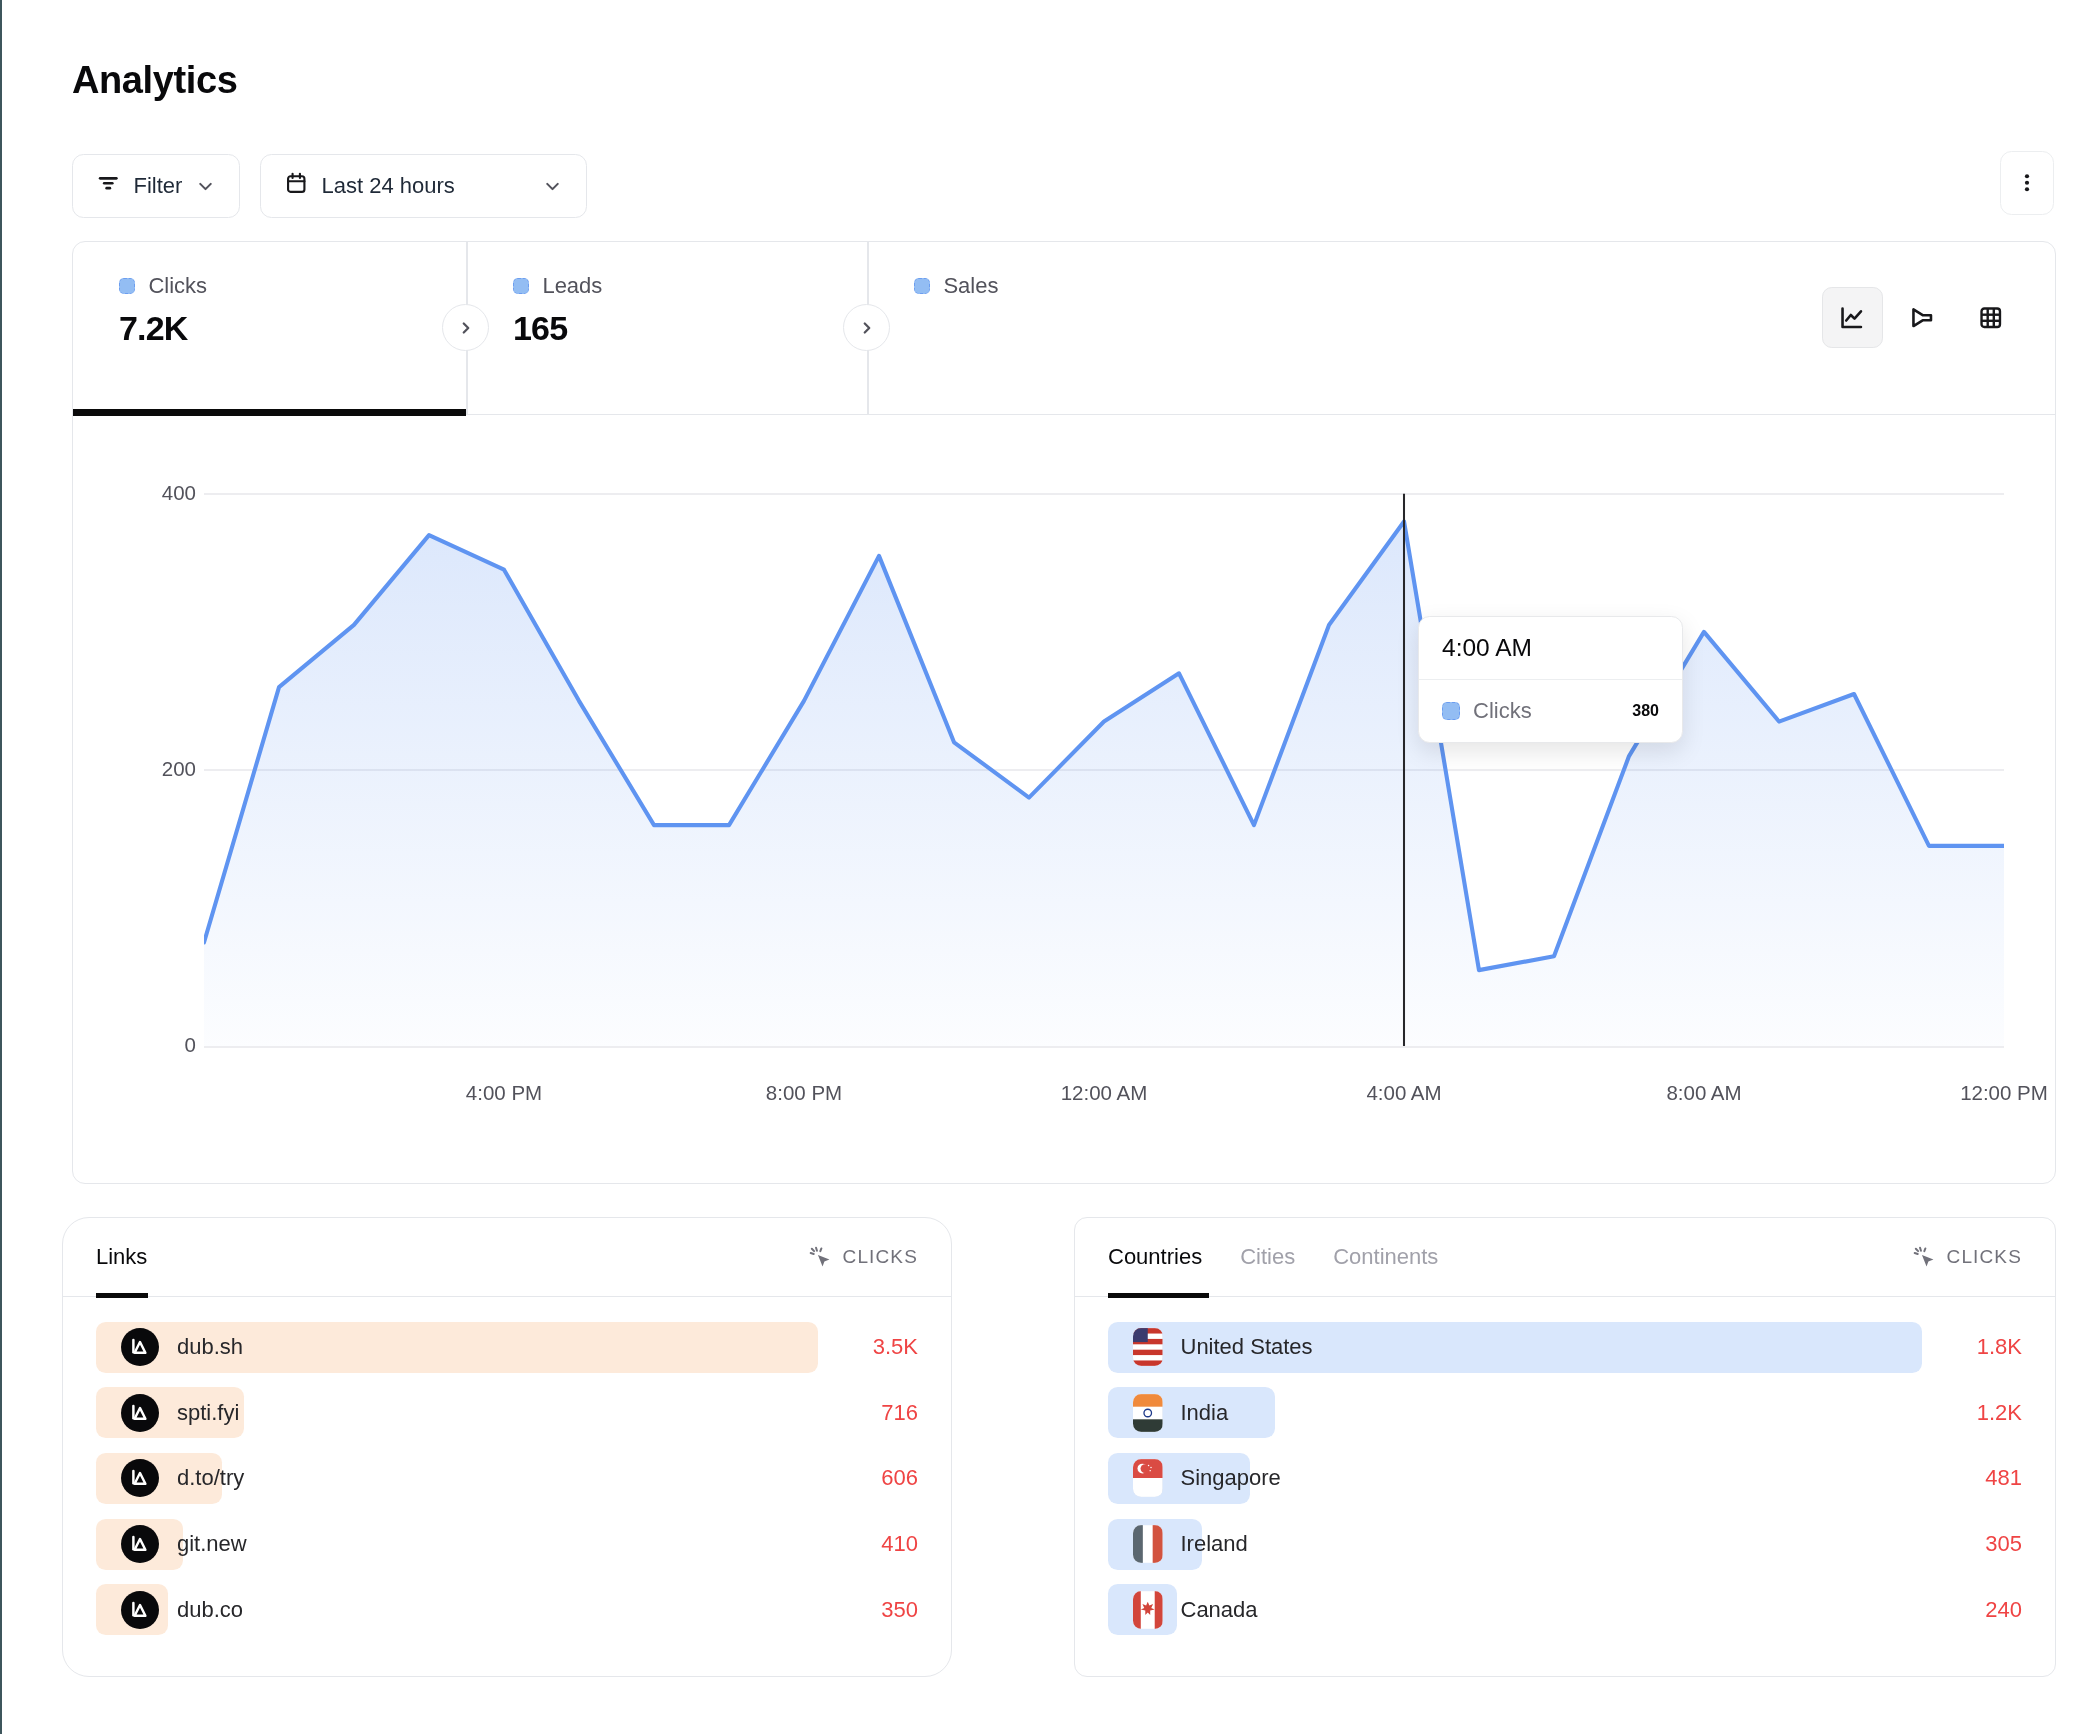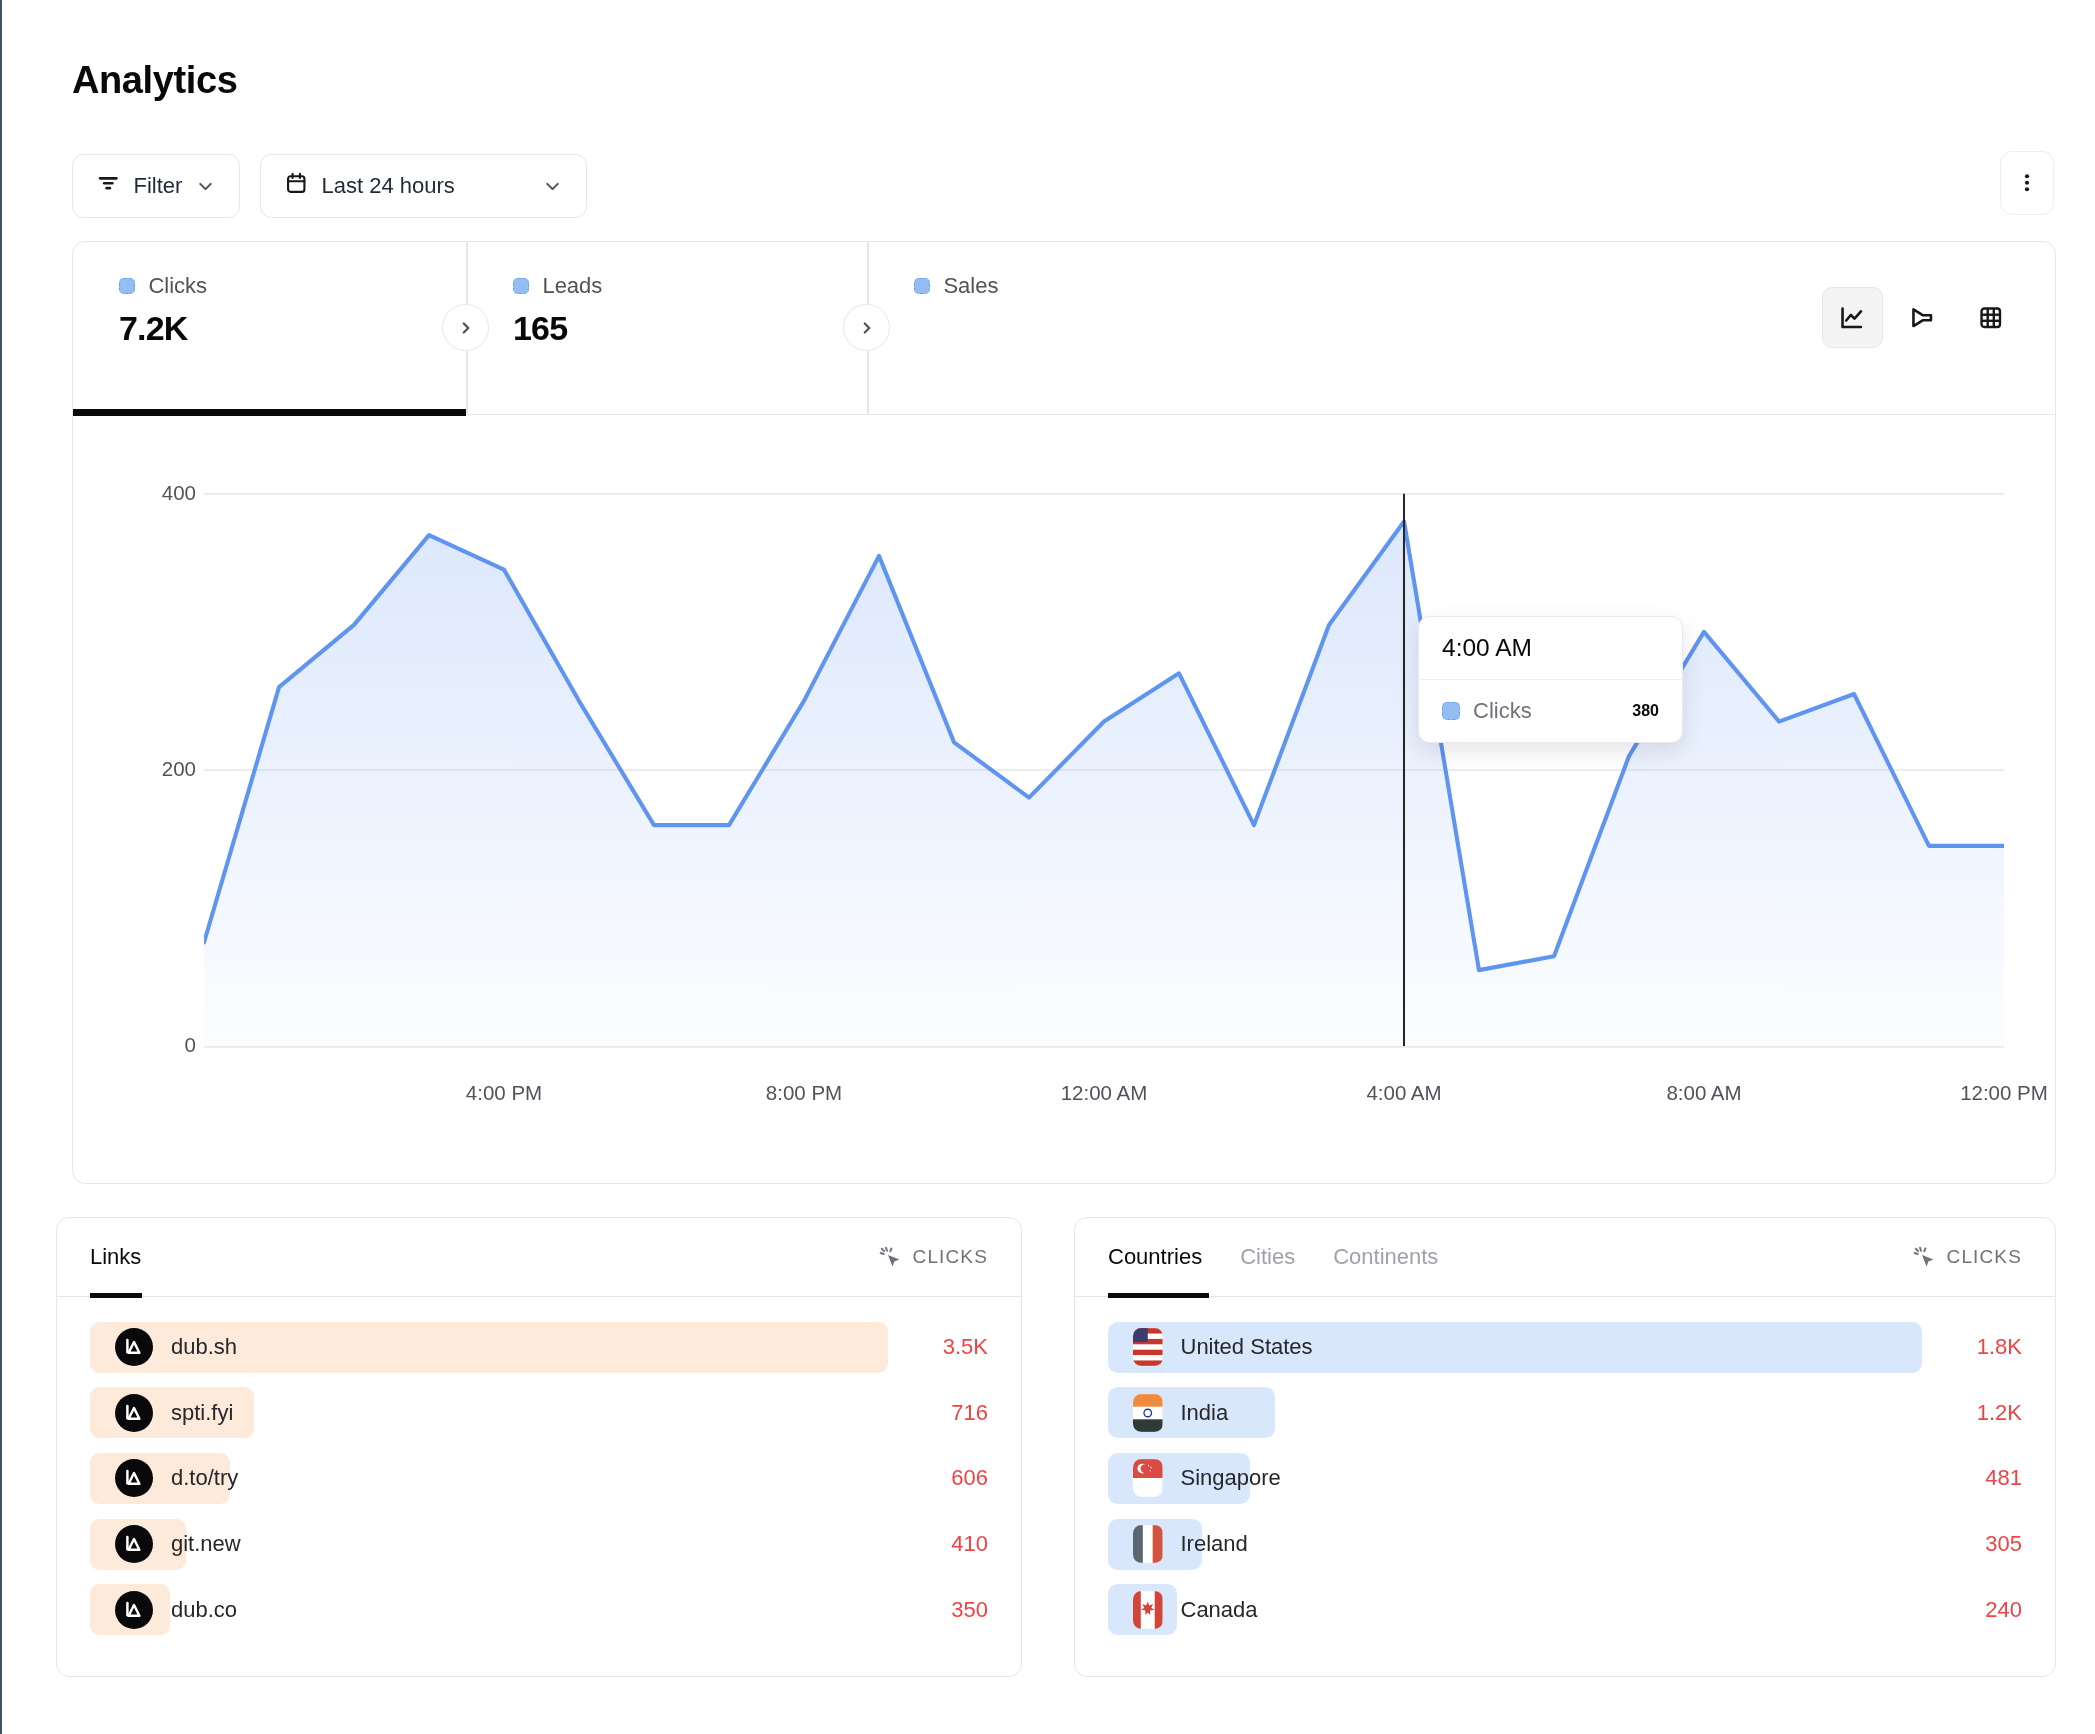--- a/index.html
+++ b/index.html
@@ -34,21 +34,21 @@
   .plot-svg{position:absolute;left:131px;top:245px;}
   
   .tooltip{position:absolute;left:1345px;top:374px;width:263px;background:#fff;border:1.6px solid #e8e9eb;border-radius:11.5px;box-shadow:0 8.2px 23px rgba(0,0,0,.10);z-index:6;}
   .tooltip-title{padding:17px 23px;font-size:24.5px;font-weight:500;color:#09090b;border-bottom:1.6px solid #eceef0;}
   .tooltip-row{display:flex;align-items:center;gap:13px;padding:18px 23px;}
   .tooltip-row .sq{width:18px;height:18px;}
   .tooltip-series{font-size:22px;color:#71717a;flex:1;}
   .tooltip-value{font-size:16px;font-weight:700;color:#09090b;}
   
   .panel{top:1217px;height:460px;}
-  .links-card{left:54px;width:966px;}
+  .links-card{left:60px;width:890px;border-radius:27px;}
   .countries-card{left:1072px;width:982px;}
   .panel-header{position:relative;height:79px;display:flex;align-items:center;padding:0 33px;border-bottom:1.6px solid #e5e7eb;box-sizing:border-box;}
   .panel-tabs{display:flex;gap:38px;align-items:center;}
   .panel-tab{font-size:22px;color:#a1a1aa;cursor:pointer;}
   .panel-tab.active{color:#09090b;font-weight:500;}
   .tab-underline{position:absolute;bottom:-1.6px;left:33px;height:4.9px;background:#0a0a0a;}
   .metric{margin-left:auto;display:flex;align-items:center;gap:9.8px;color:#71717a;font-size:19px;letter-spacing:.06em;}
   .rows{padding:24.5px 33px 0 33px;}
   .row{display:flex;align-items:center;height:51px;margin-bottom:14.7px;}
   .bar-zone{position:relative;flex:1;height:51px;margin-right:21px;}

